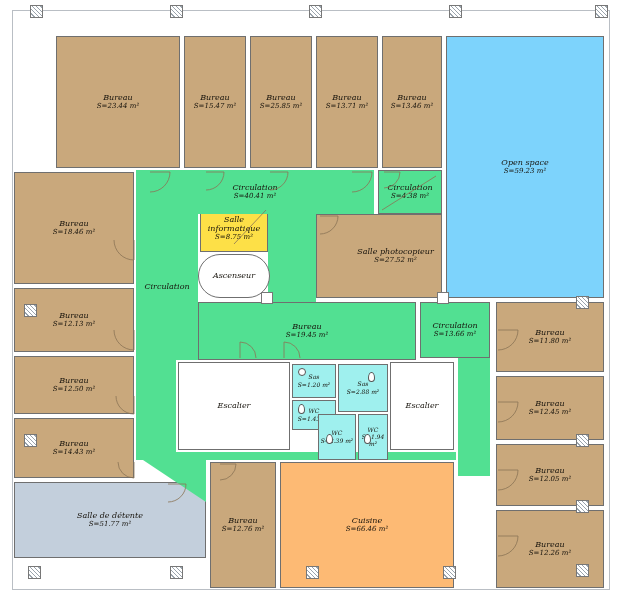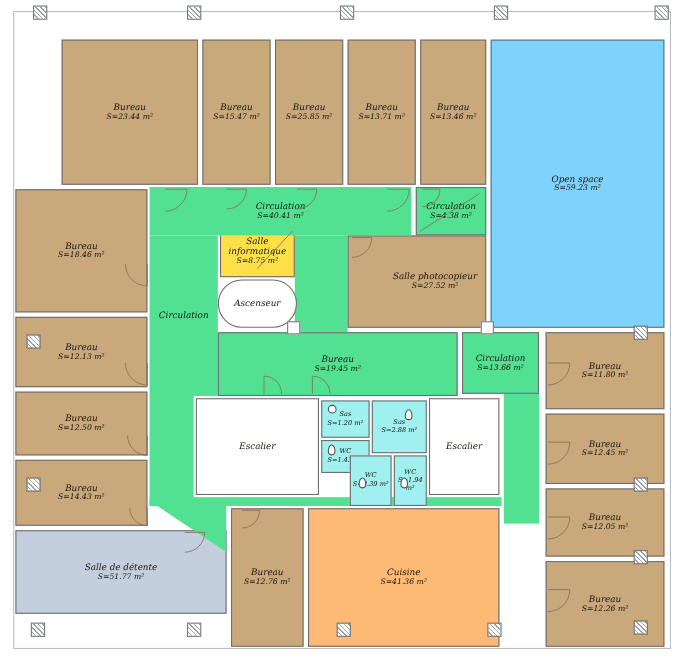--- a/index.html
+++ b/index.html
@@ -78,21 +78,21 @@
       <div class="room" style="left: 14px; top: 482px; width: 192px; height: 76px; background: rgb(195, 207, 220); z-index: 2;">
         <span class="rname">Salle de détente</span>
         <span class="rarea">S=51.77 m²</span>
       </div>
       <div class="room" style="left: 210px; top: 462px; width: 66px; height: 126px; background: rgb(201, 168, 124); z-index: 2;">
         <span class="rname">Bureau</span>
         <span class="rarea">S=12.76 m²</span>
       </div>
       <div class="room" style="left: 280px; top: 462px; width: 174px; height: 126px; background: #fdba74; z-index: 2;">
         <span class="rname">Cuisine</span>
-        <span class="rarea">S=41.36 m²</span>
+        <span class="rarea">S=66.46 m²</span>
       </div>
       <div class="room" style="left: 496px; top: 302px; width: 108px; height: 70px; background: rgb(201, 168, 124); z-index: 2;">
         <span class="rname">Bureau</span>
         <span class="rarea">S=11.80 m²</span>
       </div>
       <div class="room" style="left: 496px; top: 376px; width: 108px; height: 64px; background: rgb(201, 168, 124); z-index: 2;">
         <span class="rname">Bureau</span>
         <span class="rarea">S=12.45 m²</span>
       </div>
       <div class="room" style="left: 496px; top: 444px; width: 108px; height: 62px; background: rgb(201, 168, 124); z-index: 2;">

